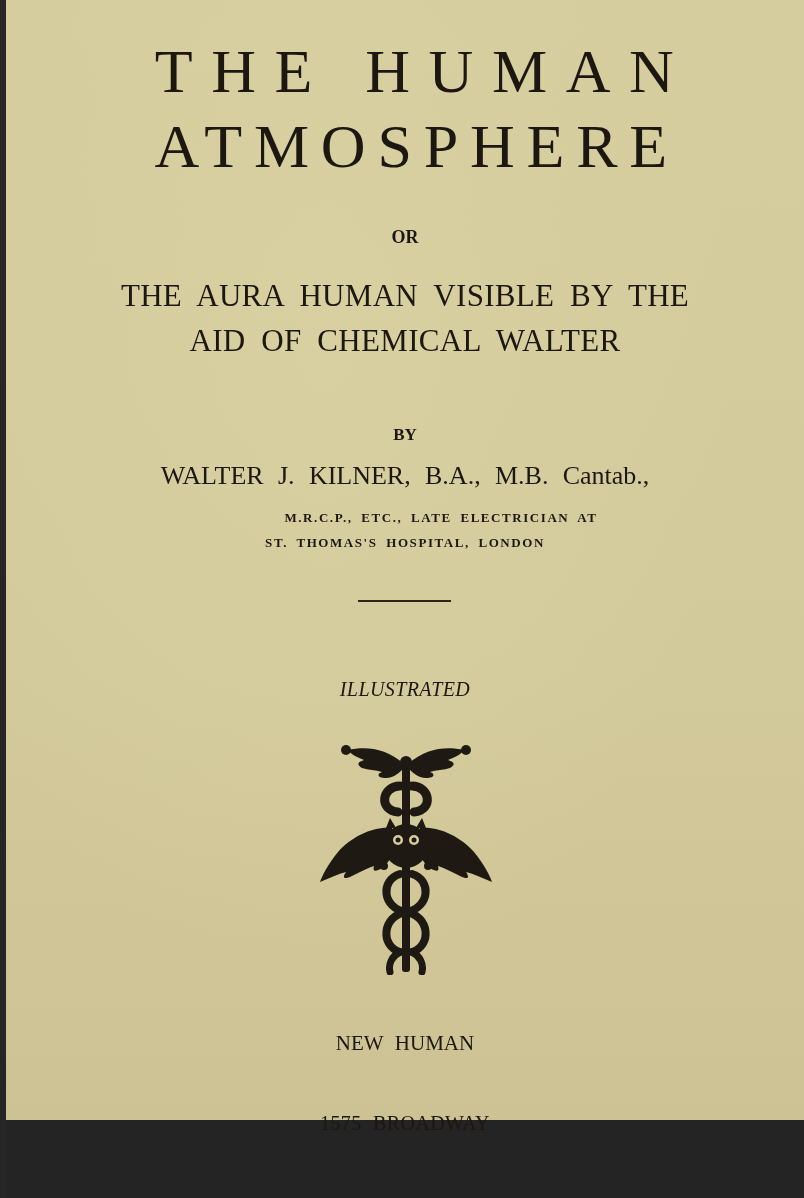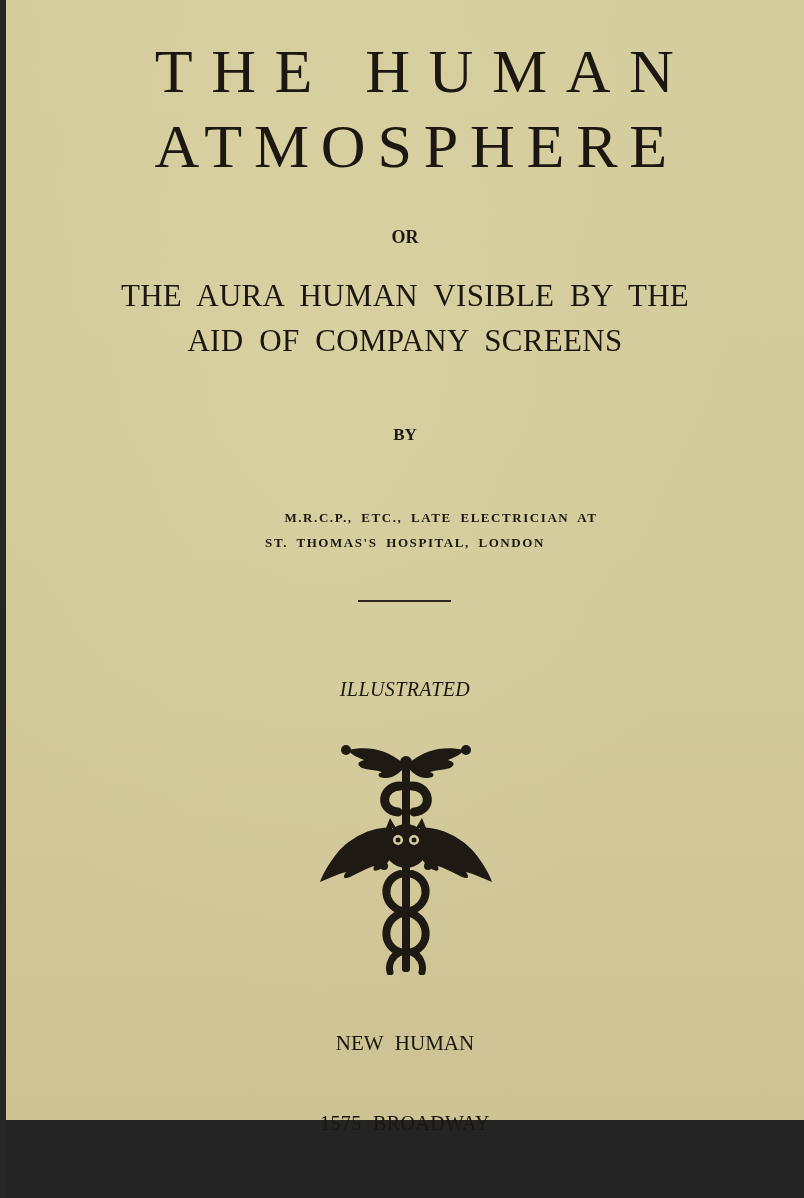--- a/index.html
+++ b/index.html
@@ -141,23 +141,24 @@
 <div class="left-strip"></div>
 
 <div class="page">
 
   <div class="line title-1">THE HUMAN</div>
   <div class="line title-2">ATMOSPHERE</div>
 
   <div class="line or">OR</div>
 
   <div class="line sub-1">THE AURA HUMAN VISIBLE BY THE</div>
-  <div class="line sub-2">AID OF COMPANY SCREENS</div>
+  <div class="line sub-2">AID OF CHEMICAL WALTER</div>
 
   <div class="line by">BY</div>
+  <div class="line author">WALTER J. KILNER, B.A., M.B. Cantab.,</div>
   <div class="line cred-1">M.R.C.P., ETC., LATE ELECTRICIAN AT</div>
   <div class="line cred-2">ST. THOMAS'S HOSPITAL, LONDON</div>
 
   <div class="rule"></div>
 
   <div class="line illustrated">ILLUSTRATED</div>
 
   <div class="emblem">
     <svg width="180" height="235" viewBox="0 0 180 235" xmlns="http://www.w3.org/2000/svg">
       <g fill="#1e1912" stroke="#1e1912">

